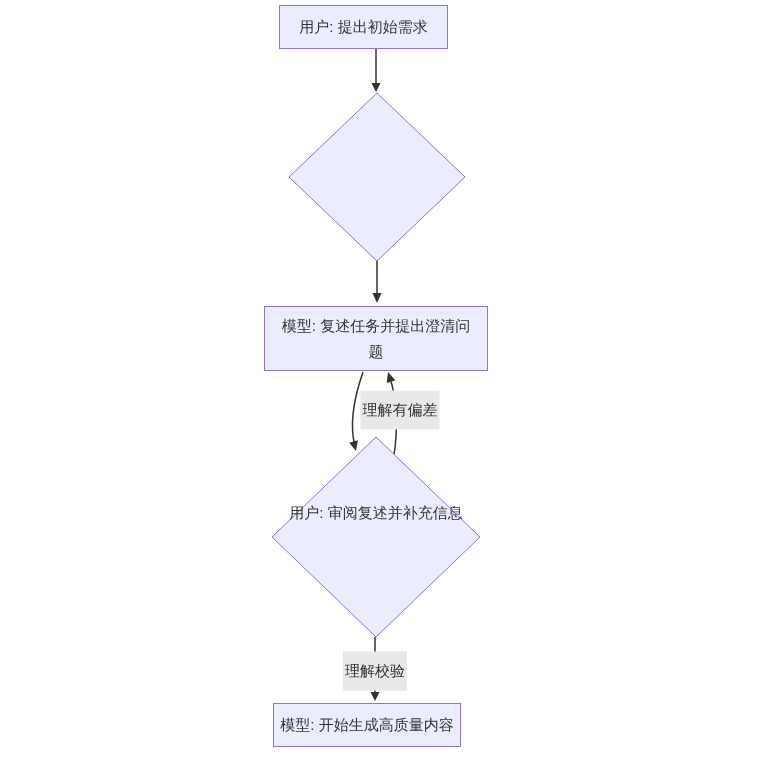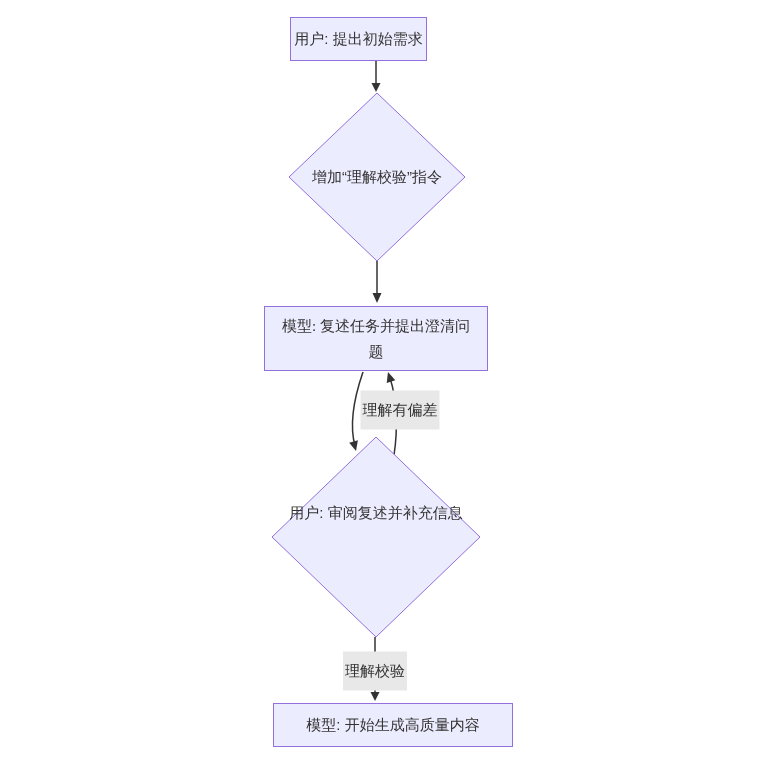--- a/index.html
+++ b/index.html
@@ -13,21 +13,21 @@
   .edge { stroke: var(--edge-color, #333333); stroke-width:1.5; fill:none; }
   .arrow { fill: var(--edge-color, #333333); stroke:none; }
   .node-shape { fill: var(--node-fill, #ECECFF); stroke: var(--node-border, #9370DB); stroke-width:1; }
   .rect-node {
     position:absolute; box-sizing:border-box;
     background: var(--node-fill, #ECECFF);
     border:1px solid var(--node-border, #9370DB);
     display:flex; align-items:center; justify-content:center;
     text-align:center; font-size:15px; line-height:26px;
   }
-  .rect-node .wrap { display:block; width:200px;font-family:Liberation Serif, serif; }
+  .rect-node .wrap { display:block; width:200px; }
   .nowrap { white-space:nowrap; }
   .diamond-label {
     position:absolute; transform:translate(-50%,-50%);
     text-align:center; font-size:15px; white-space:nowrap;
   }
   .edge-label {
     position:absolute; transform:translate(-50%,-50%);
     background: var(--label-bg, #e8e8e8);
     font-size:15px; padding:10px 2px; white-space:nowrap;
   }
@@ -51,33 +51,32 @@
     <path class="edge" d="M394,455 C398,430 397,399 390,378"></path>
     <polygon class="arrow" points="388,372 395.3,380.2 386.7,382.9"></polygon>
 
     <line class="edge" x1="375" y1="637" x2="375" y2="694"></line>
     <polygon class="arrow" points="370.5,692 379.5,692 375,701"></polygon>
 
     <polygon class="node-shape" points="377,93 465,177 377,261 289,177"></polygon>
     <polygon class="node-shape" points="376,437 480,537 376,637 272,537"></polygon>
   </svg>
 
-  <div class="rect-node" style="left:290px; top:5px; width:137px; height:44px;margin-top:12px;">
+  <div class="rect-node" style="left:279px; top:5px; width:169px; height:44px;">
     <span class="nowrap">用户: 提出初始需求</span>
   </div>
 
   <div class="rect-node" style="left:264px; top:306px; width:224px; height:65px;">
     <span class="wrap">模型: 复述任务并提出澄清问题</span>
   </div>
 
-  <div class="rect-node" style="left:273px; top:703px; width:240px; height:44px;">
+  <div class="rect-node" style="left:273px; top:703px; width:188px; height:44px;">
     <span class="nowrap">模型: 开始生成高质量内容</span>
   </div>
 
-  <div class="diamond-label" style="left:377px; top:177px;">增加“理解校验”指令</div>
 
   <div class="diamond-label" style="left:376px; top:513px;">用户: 审阅复述并补充信息</div>
 
   <div class="edge-label" style="left:400px; top:410px;">理解有偏差</div>
 
   <div class="edge-label" style="left:375px; top:671px;">理解校验</div>
 
 </div>
 
 </body></html>

